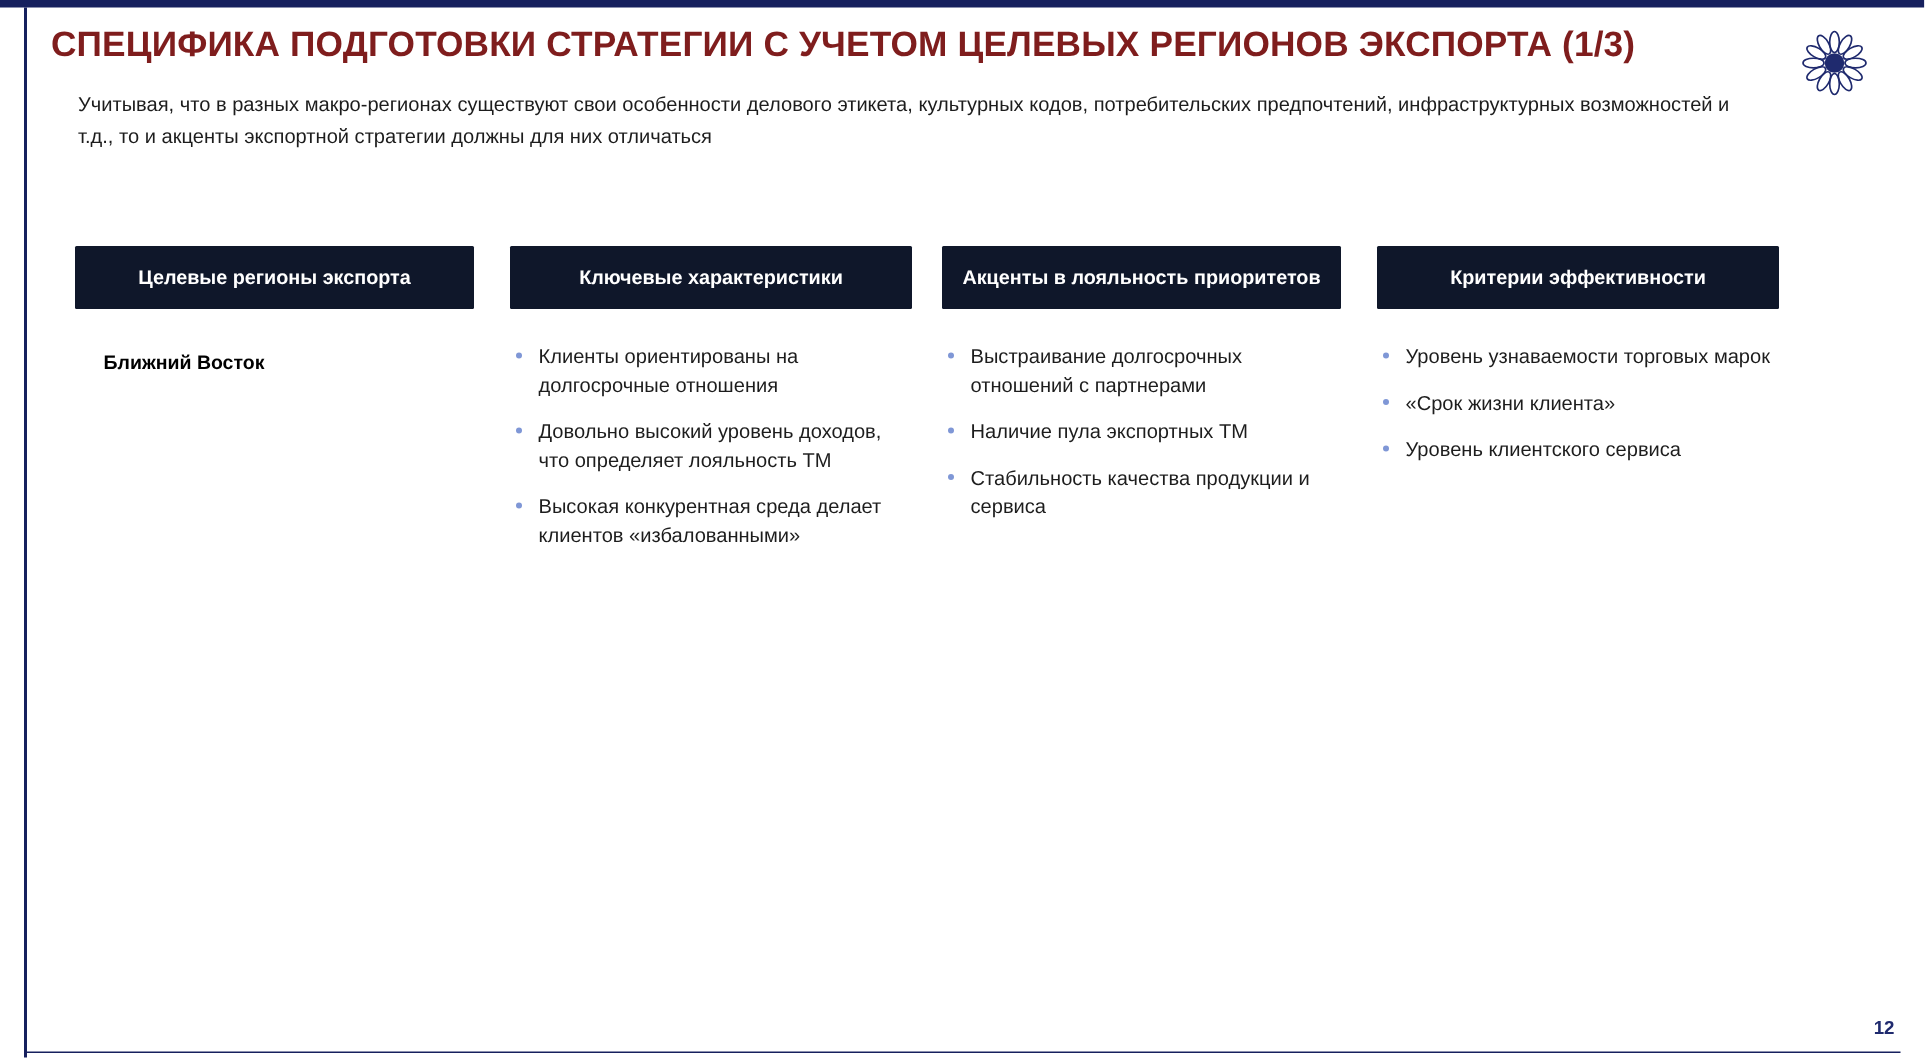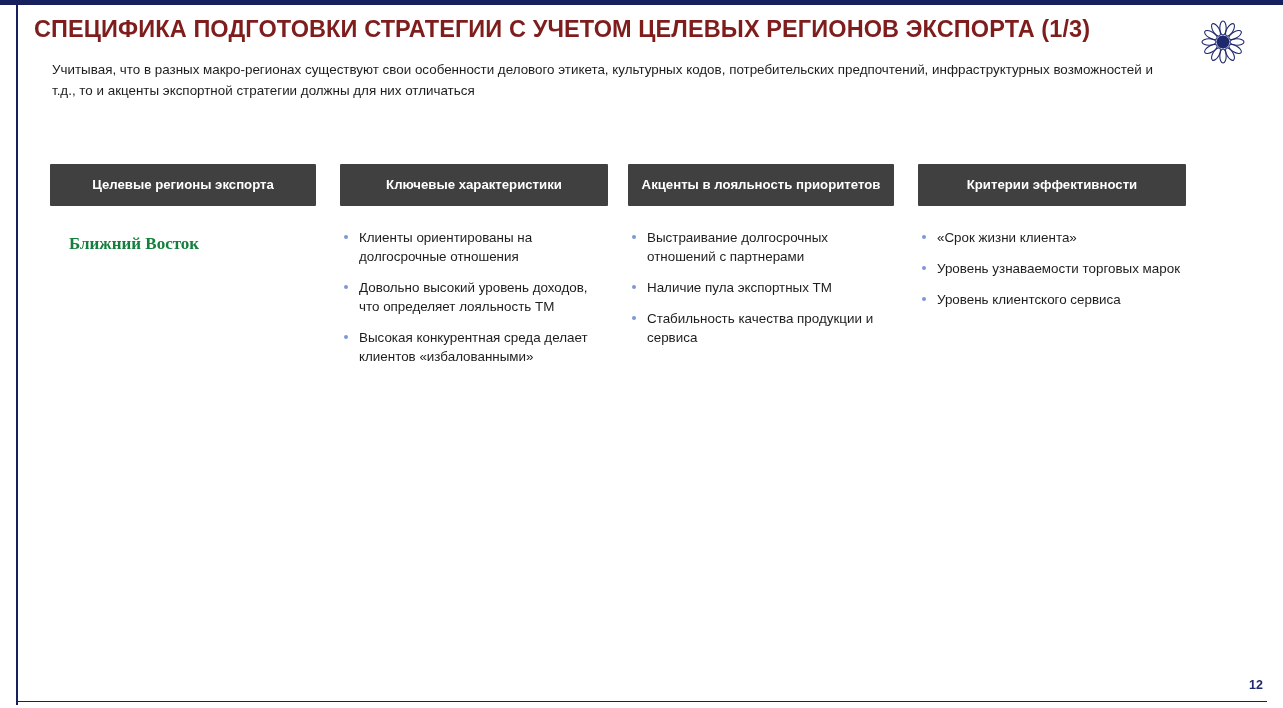--- a/index.html
+++ b/index.html
@@ -75,21 +75,21 @@
     top: 164px;
     left: 50px;
     width: 1140px;
     height: 420px;
   }
   .col {
     position: absolute;
     top: 0;
   }
   .col-header {
-    background: #404040;
+    background: #0f172a;
     color: #ffffff;
     font-size: 13.2px;
     font-weight: bold;
     text-align: center;
     border-radius: 1px;
     display: flex;
     align-items: center;
     justify-content: center;
     height: 42px;
     padding: 0 8px;
@@ -97,26 +97,25 @@
     line-height: 1.25;
   }
   .col-body {
     margin-top: 44px;
     position: absolute;
     top: 0;
     left: 0;
     width: 100%;
   }
   .region-label {
-    font-size: 17px;
-    font-weight: bold;
-    color: #15803d;
+    font-size: 13px;
+    font-weight: bold;
+    color: #000000;
     margin-top: 28px;
     margin-left: 19px;
-    font-family: Liberation Serif, serif;
   }
   ul.bullets {
     list-style: none;
     margin: 22px 0 0 0;
     padding: 0;
   }
   ul.bullets li {
     position: relative;
     padding-left: 19px;
     margin-bottom: 12px;
@@ -207,22 +206,22 @@
           <li>Наличие пула экспортных ТМ</li>
           <li>Стабильность качества продукции и сервиса</li>
         </ul>
       </div>
     </div>
 
     <div class="col" style="left:868px; width:268px;">
       <div class="col-header">Критерии эффективности</div>
       <div class="col-body" style="position:relative; margin-top:0;">
         <ul class="bullets">
+          <li>Уровень узнаваемости торговых марок</li>
           <li>«Срок жизни клиента»</li>
-          <li>Уровень узнаваемости торговых марок</li>
           <li>Уровень клиентского сервиса</li>
         </ul>
       </div>
     </div>
 
   </div>
 
   <div class="page-number">12</div>
 </div>
 

